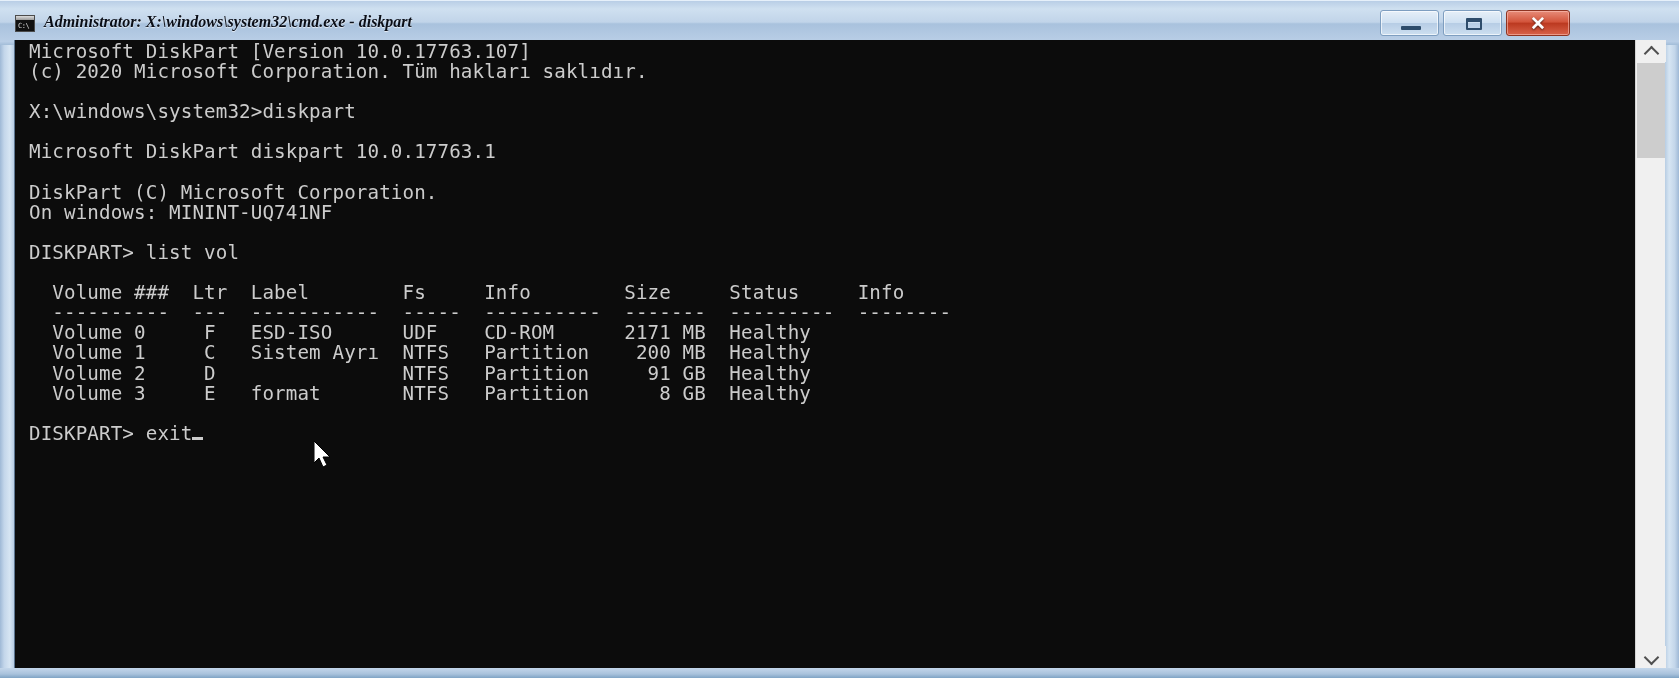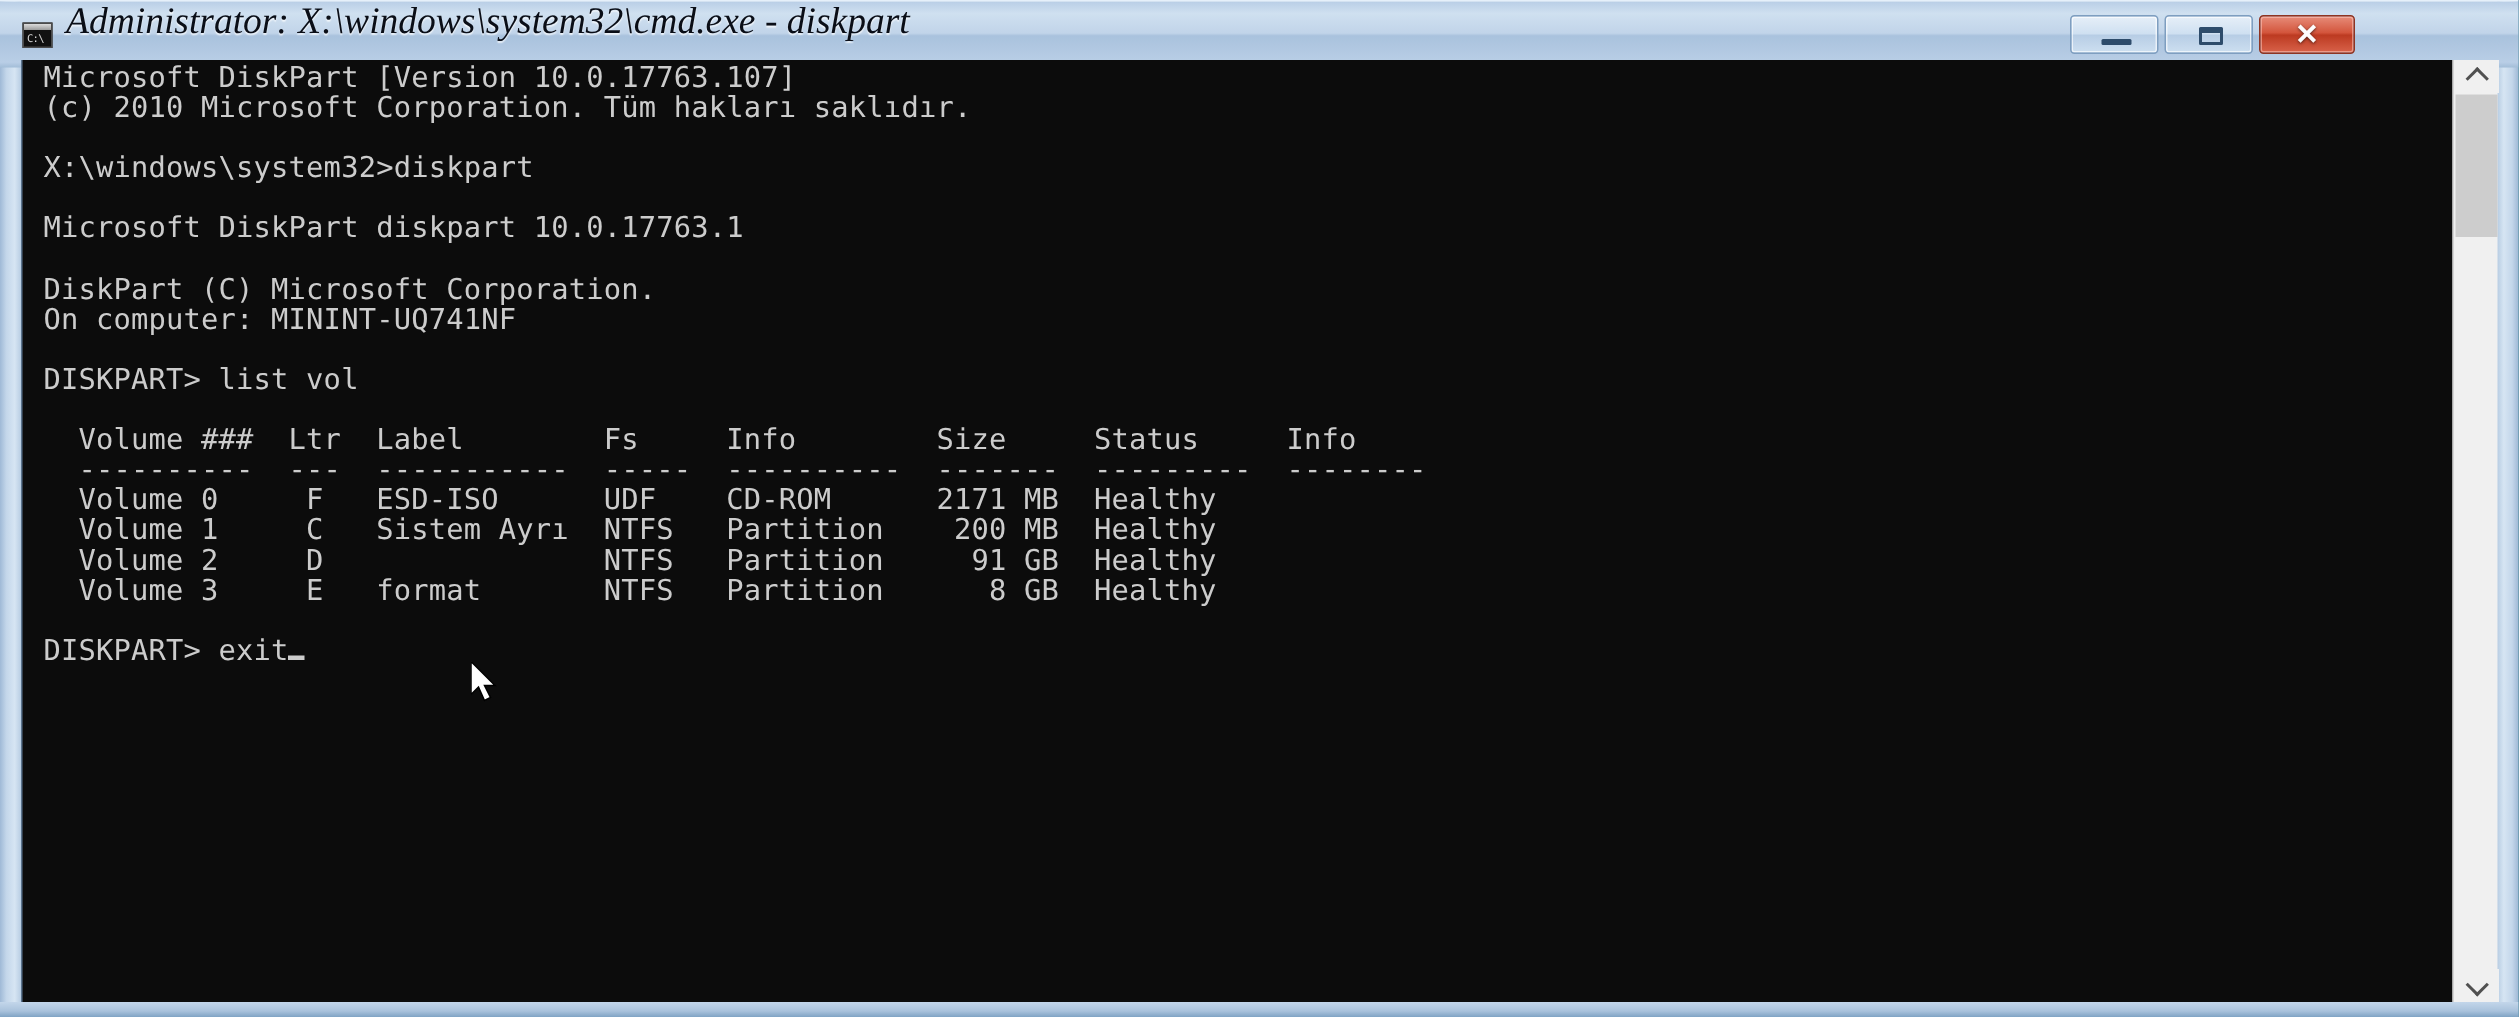--- a/index.html
+++ b/index.html
@@ -71,25 +71,25 @@
     position: absolute;
     left: 2px; top: 6px;
     color: #d8d8d8;
     font-family: "DejaVu Sans Mono", monospace;
     font-size: 7px;
     line-height: 8px;
     letter-spacing: -0.5px;
   }
   #title-text {
     position: absolute;
-    left: 44px; top: 0;
+    left: 44px; top: 12px;
     font-family: "Liberation Serif", serif;
     font-style: italic;
-    font-weight: normal;
-    font-size: 25px;
+    font-weight: bold;
+    font-size: 16px;
     color: #0a0e17;
     text-shadow: 0 1px 1px rgba(255,255,255,0.75);
     white-space: nowrap;
   }
 
   
   .capbtn {
     position: absolute;
     top: 9px;
     height: 26px;
@@ -241,28 +241,28 @@
     <div class="capbtn" id="btn-max">
       <div id="glyph-max"></div>
     </div>
     <div class="capbtn" id="btn-close">
       <div id="glyph-close">✕</div>
     </div>
   </div>
 
   <div id="console">
     <div id="console-text"><span>Microsoft DiskPart [Version 10.0.17763.107]</span>
-<span>(c) 2010 Microsoft Corporation. Tüm hakları saklıdır.</span>
+<span>(c) 2020 Microsoft Corporation. Tüm hakları saklıdır.</span>
 <span></span>
 <span>X:\windows\system32&gt;diskpart</span>
 <span></span>
 <span>Microsoft DiskPart diskpart 10.0.17763.1</span>
 <span></span>
 <span>DiskPart (C) Microsoft Corporation.</span>
-<span>On computer: MININT-UQ741NF</span>
+<span>On windows: MININT-UQ741NF</span>
 <span></span>
 <span>DISKPART&gt; list vol</span>
 <span></span>
 <span>  Volume ###  Ltr  Label        Fs     Info        Size     Status     Info</span>
 <span>  ----------  ---  -----------  -----  ----------  -------  ---------  --------</span>
 <span>  Volume 0     F   ESD-ISO      UDF    CD-ROM      2171 MB  Healthy</span>
 <span>  Volume 1     C   Sistem Ayrı  NTFS   Partition    200 MB  Healthy</span>
 <span>  Volume 2     D                NTFS   Partition     91 GB  Healthy</span>
 <span>  Volume 3     E   format       NTFS   Partition      8 GB  Healthy</span>
 <span></span>

